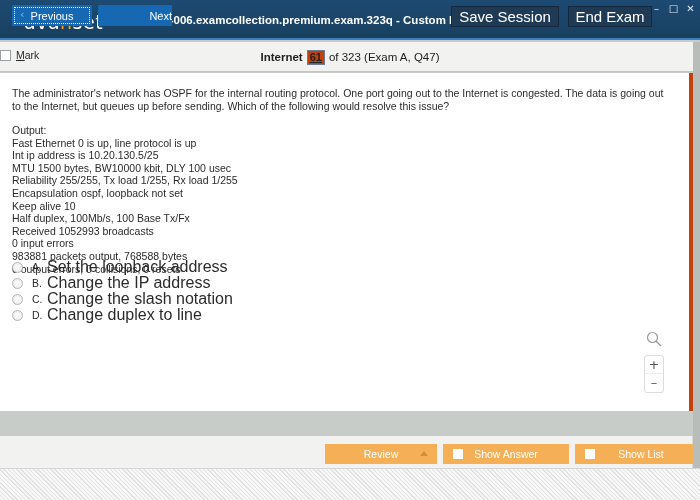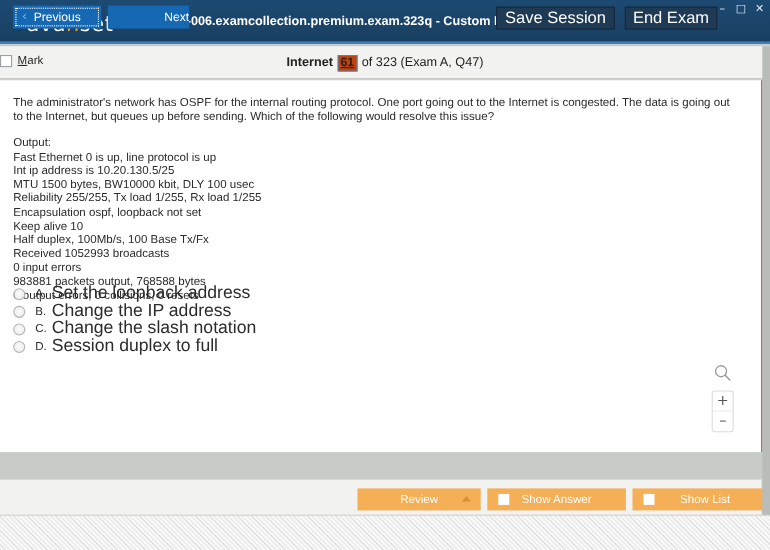--- a/index.html
+++ b/index.html
@@ -126,21 +126,21 @@
   }
   .qrest { font-size: 11.5px; }
 
   
   .content {
     position: absolute;
     left: 0; top: 73px;
     width: 693px; height: 338px;
     background: #ffffff;
     overflow: hidden;
-    border-right: 1px solid #c2410c;
+    border-right: 4px solid #c2410c;
   }
   .question-text {
     position: absolute;
     left: 12px; top: 14px;
     width: 660px;
     font-size: 10.5px;
     line-height: 13px;
     color: #2b2b2b;
   }
   .output-block {
@@ -381,21 +381,21 @@
           <span class="opt-text">Change the IP address</span>
         </div>
         <div class="opt">
           <span class="radio"></span>
           <span class="opt-letter">C.</span>
           <span class="opt-text">Change the slash notation</span>
         </div>
         <div class="opt">
           <span class="radio"></span>
           <span class="opt-letter">D.</span>
-          <span class="opt-text">Session duplex to full</span>
+          <span class="opt-text">Change duplex to line</span>
         </div>
       </div>
 
     <div class="zoom-tools">
       <svg class="mag" viewBox="0 0 20 20">
         <circle cx="8.5" cy="7.5" r="5" fill="none" stroke="#9a9a9a" stroke-width="1.2"></circle>
         <line x1="12.2" y1="11.2" x2="16.5" y2="15.5" stroke="#9a9a9a" stroke-width="1.4" stroke-linecap="round"></line>
       </svg>
       <div class="zoom-stack">
         <div class="zoom-btn plus">+</div>

